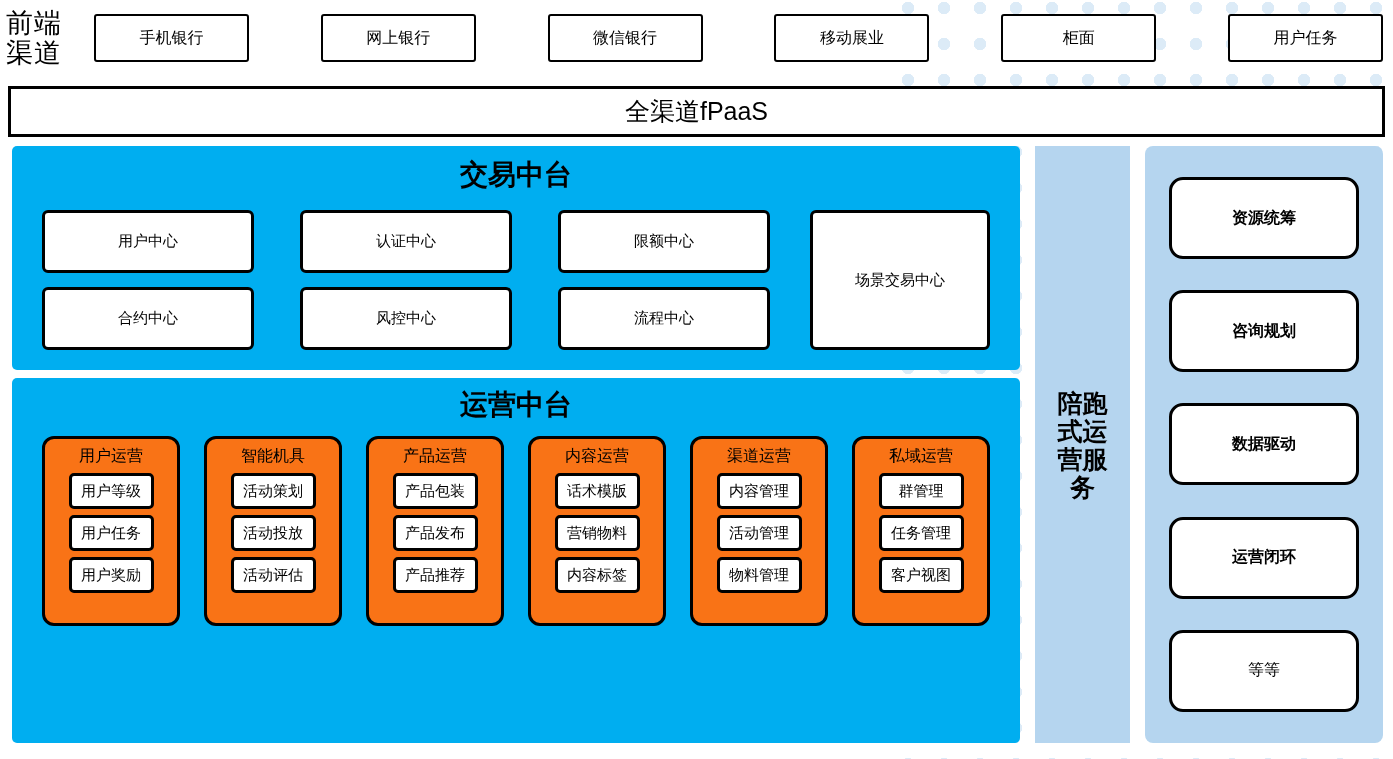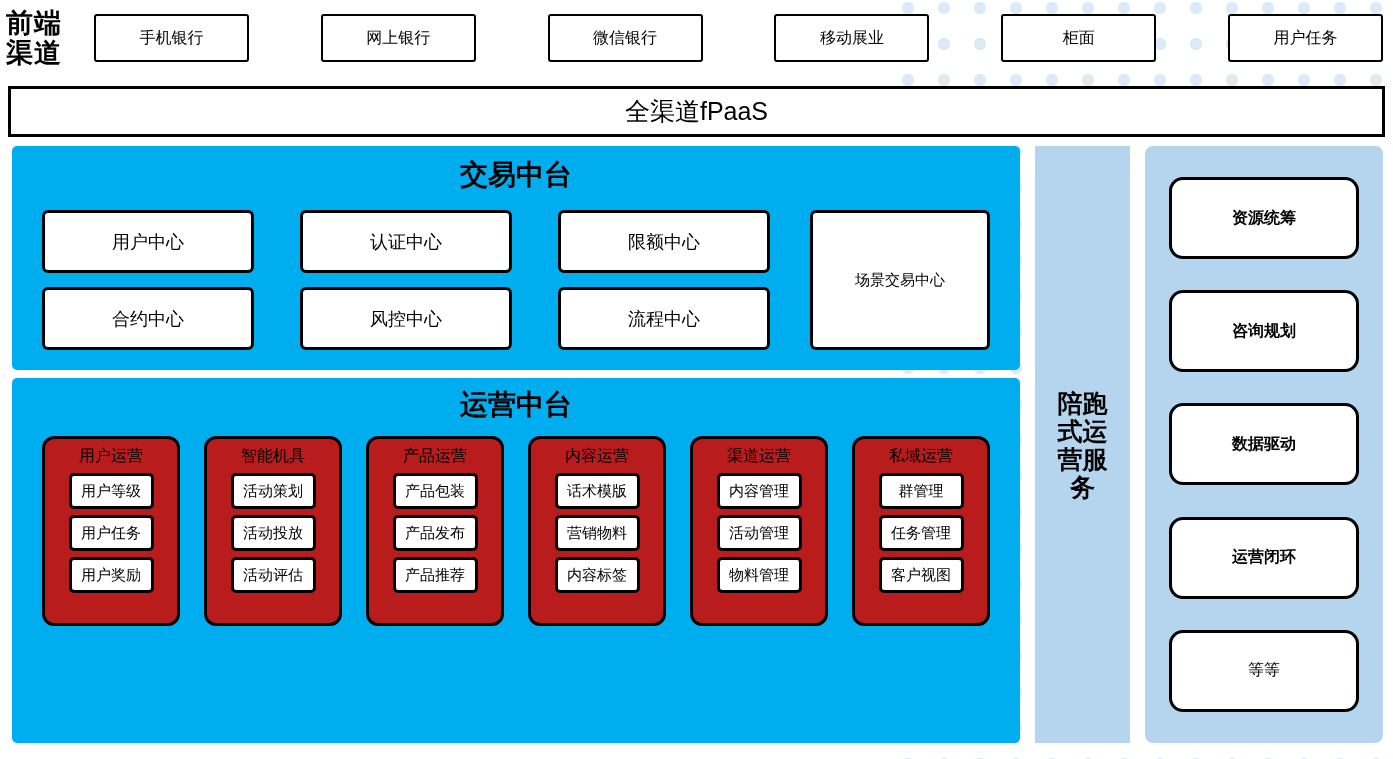--- a/index.html
+++ b/index.html
@@ -43,21 +43,21 @@
     position: absolute;
     left: 0; top: 0;
     width: 1393px; height: 76px;
     display: flex;
     align-items: center;
   }
   #channel-label {
     width: 88px;
     padding-left: 6px;
     font-family: "Liberation Serif", "DejaVu Serif", serif;
-    font-weight: 700;
+    font-weight: 400;
     font-size: 27px;
     line-height: 30px;
     letter-spacing: 1px;
     color: #000;
   }
   #channel-items {
     flex: 1;
     display: flex;
     justify-content: space-between;
     padding: 0 10px 0 6px;
@@ -111,38 +111,38 @@
   }
   #txn-left-grid {
     flex: 1;
     display: grid;
     grid-template-columns: repeat(3, 1fr);
     grid-template-rows: repeat(2, 1fr);
     column-gap: 46px;
     row-gap: 14px;
     padding-right: 40px;
   }
-  .txn-box { font-size: 18px; border-width: 3px; }
+  .txn-box { font-size: 15px; border-width: 3px; }
   #scene-box { width: 180px; height: 140px; font-size: 15px; }
 
   
   #operation-panel { left: 12px; top: 378px; width: 1008px; height: 365px; }
   #operation-panel .panel-title { margin-top: 8px; }
 
   #op-columns {
     position: absolute;
     left: 30px; top: 58px;
     width: 948px; height: 190px;
     display: flex;
     justify-content: space-between;
   }
   .op-col {
     width: 138px;
     height: 190px;
-    background: #b91c1c;
+    background: #f97316;
     border: 3px solid #000;
     border-radius: 12px;
     display: flex;
     flex-direction: column;
     align-items: center;
     padding-top: 7px;
   }
   .op-col-title { font-size: 16px; color: #000; margin-bottom: 6px; }
   .op-item {
     width: 85px;

